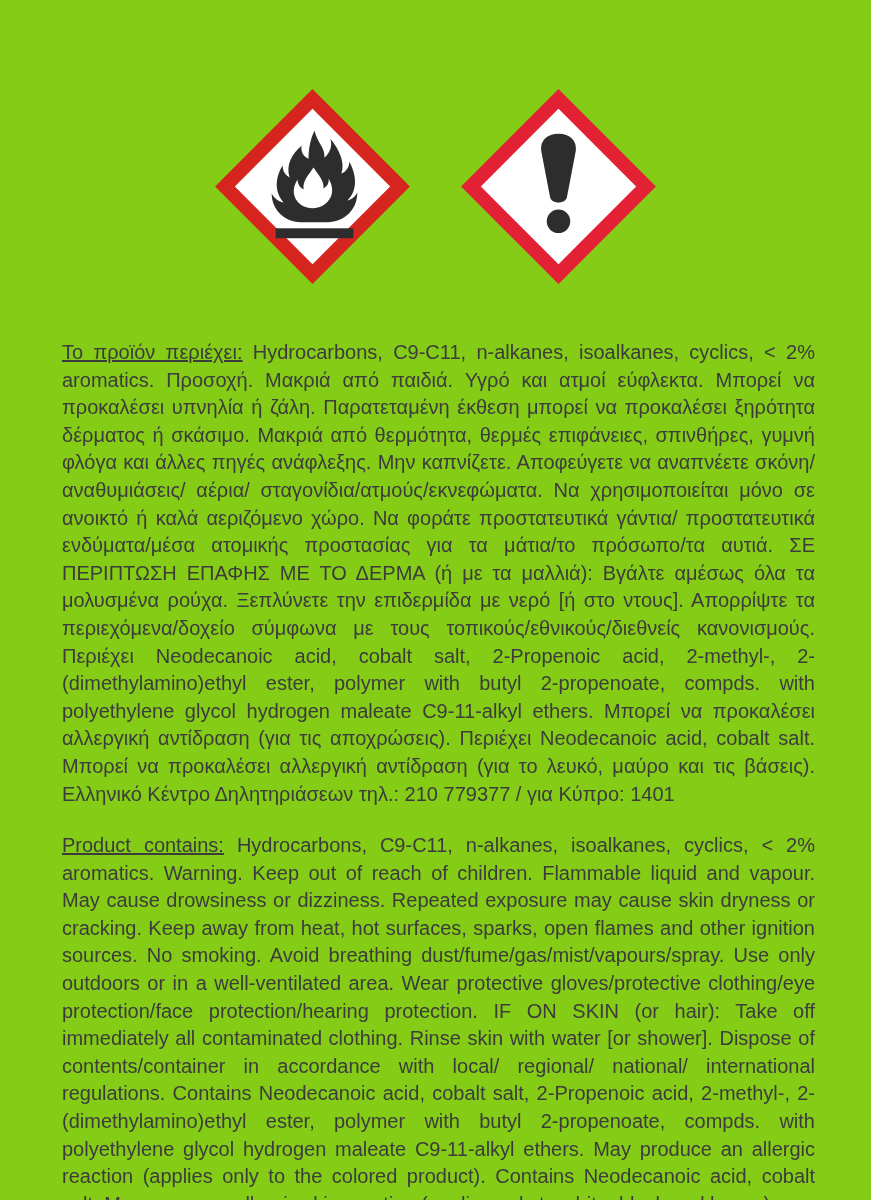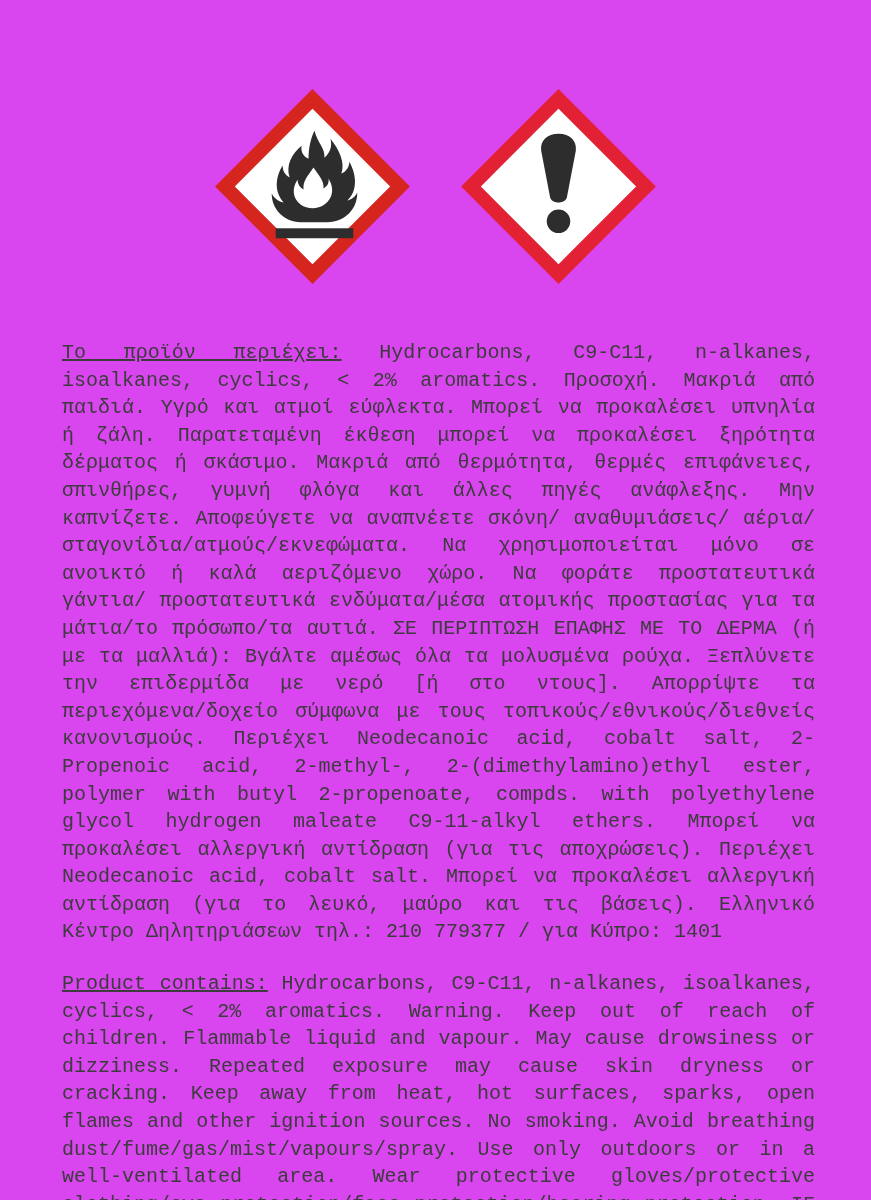--- a/index.html
+++ b/index.html
@@ -9,23 +9,22 @@
   }
   body {
     width: 871px;
     height: 1200px;
     overflow: hidden;
     font-family: "Liberation Sans", sans-serif;
   }
   .label-page {
     width: 871px;
     height: 1200px;
-    background: #d946ef;
+    background: #84cc16;
     position: relative;
-    font-family: Liberation Mono, monospace;
   }
   .pictogram-row {
     display: flex;
     justify-content: center;
     align-items: center;
     gap: 43px;
     padding-top: 87px;
   }
   .pictogram {
     width: 203px;

